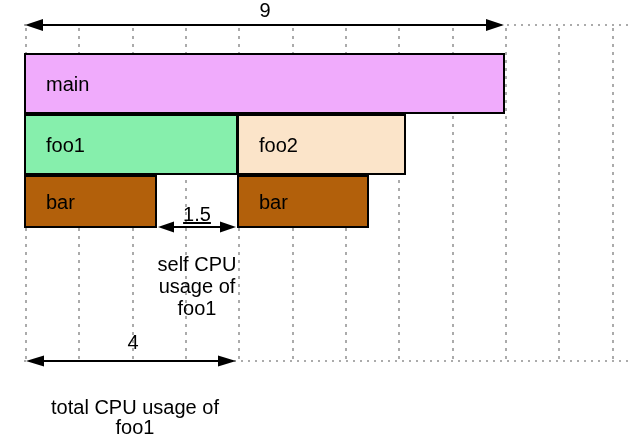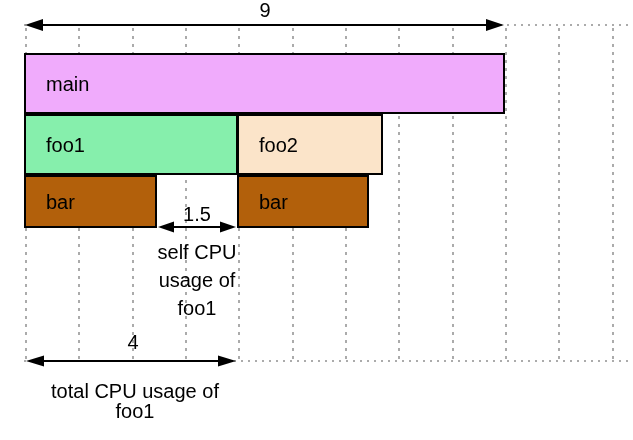--- a/index.html
+++ b/index.html
@@ -25,41 +25,41 @@
   
   .frame{
     position:absolute;box-sizing:border-box;
     border:2px solid #000;
     display:flex;align-items:center;
     padding-left:20px;
     font-size:20px;line-height:1;
   }
   .frame-main{left:24px;top:53px;width:481px;height:61px;}
   .frame-foo1{left:24px;top:114px;width:214px;height:61px;}
-  .frame-foo2{left:237px;top:114px;width:146px;height:61px;}
+  .frame-foo2{left:237px;top:114px;width:169px;height:61px;}
   .frame-bar1{left:24px;top:175px;width:133px;height:53px;}
   .frame-bar2{left:237px;top:175px;width:132px;height:53px;}
   
   #arrows{position:absolute;left:0;top:0;pointer-events:none;}
   #arrows line{stroke:#000;stroke-width:2;}
   #arrows polygon{fill:#000;stroke:none;}
   
   .num-label{
     position:absolute;transform:translateX(-50%);
     font-size:20px;line-height:20px;white-space:nowrap;
   }
   #label-total-width{left:265px;top:0px;}
-  #label-self{left:197px;top:204px;}
+  #label-self{left:197px;top:204px;text-decoration:underline;}
   #label-total-foo1{left:133px;top:332px;}
   .caption{
     position:absolute;transform:translateX(-50%);
     text-align:center;font-size:20px;
   }
-  #caption-self{left:197px;top:238px;width:110px;line-height:28px;}
-  #caption-total{left:135px;top:381px;width:190px;line-height:20px;}
+  #caption-self{left:197px;top:253px;width:110px;line-height:22px;}
+  #caption-total{left:135px;top:397px;width:190px;line-height:20px;}
 </style>
 </head>
 <body>
 
 <div id="canvas">
 
   <div class="vgrid" style="left:25px"></div>
   <div class="vgrid" style="left:78px"></div>
   <div class="vgrid" style="left:132px"></div>
   <div class="vgrid" style="left:185px"></div>

